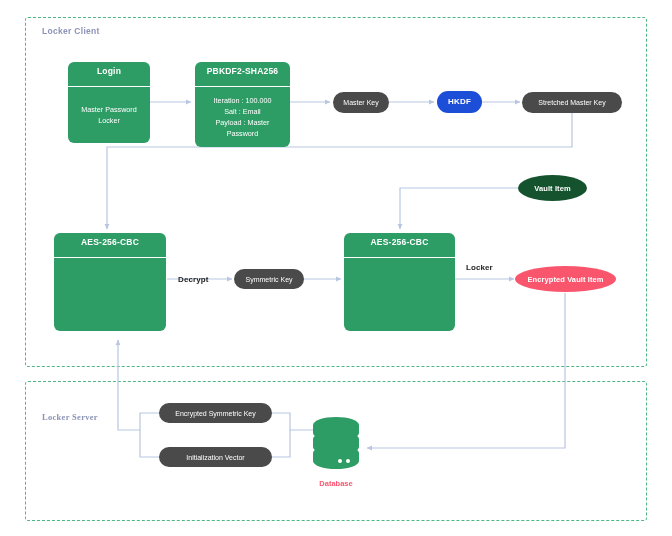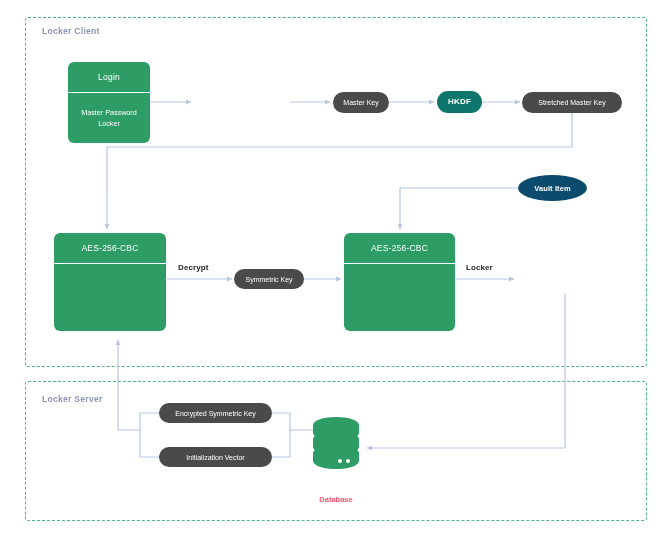--- a/index.html
+++ b/index.html
@@ -53,23 +53,23 @@
     border-radius: 6px;
     color: #ffffff;
     display: flex;
     flex-direction: column;
     overflow: hidden;
   }
   .proc .proc-head {
     flex: 0 0 auto;
     text-align: center;
     font-size: 8.5px;
-    font-weight: normal;
+    font-weight: bold;
     letter-spacing: .2px;
-    padding: 11px 4px 10px;
+    padding: 5px 4px 10px;
     border-bottom: 1.5px solid #ffffff;
     line-height: 1.1;
   }
   .proc .proc-body {
     flex: 1 1 auto;
     display: flex;
     flex-direction: column;
     align-items: center;
     justify-content: center;
     text-align: center;
@@ -90,21 +90,21 @@
     text-align: center;
     white-space: nowrap;
     line-height: 1;
   }
   .pill.dark {
     background: #4a4a4a;
     color: #ffffff;
     font-size: 7px;
   }
   .pill.green {
-    background: #0f766e;
+    background: #1d4ed8;
     color: #ffffff;
     font-size: 8px;
     font-weight: bold;
     letter-spacing: .2px;
   }
 
   
   .ellipse {
     position: absolute;
     box-sizing: border-box;
@@ -112,21 +112,21 @@
     align-items: center;
     justify-content: center;
     border-radius: 50%;
     text-align: center;
     white-space: nowrap;
     font-size: 7.5px;
     font-weight: bold;
     color: #ffffff;
     letter-spacing: .1px;
   }
-  .ellipse.navy { background: #0c4a6e; text-align: right; }
+  .ellipse.navy { background: #14532d; text-align: right; }
   .ellipse.pink { background: #f9566e; }
 
   
   .edge-label {
     position: absolute;
     font-size: 8px;
     font-weight: bold;
     color: #1d1d1d;
     white-space: nowrap;
     letter-spacing: .1px;
@@ -136,33 +136,32 @@
   .db {
     position: absolute;
   }
   .db-label {
     position: absolute;
     font-size: 7.5px;
     font-weight: bold;
     color: #f9566e;
     white-space: nowrap;
     text-align: center;
-    margin-top: 16px;
   }
 </style>
 </head>
 <body>
 
 <div id="canvas">
 
   <div class="group-box" style="left:25px; top:17px; width:622px; height:350px;"></div>
   <div class="group-box" style="left:25px; top:381px; width:622px; height:140px;"></div>
 
   <div class="group-label" style="left:42px; top:26px;">Locker Client</div>
-  <div class="group-label" style="left:42px; top:394px;">Locker Server</div>
+  <div class="group-label" style="left:42px; top:412px;font-family:Liberation Serif, serif;">Locker Server</div>
 
   <svg class="wires" viewBox="0 0 672 536">
     <defs>
       <marker id="ah" markerWidth="7" markerHeight="7" refX="5.4" refY="3" orient="auto" markerUnits="userSpaceOnUse">
         <path d="M0,0.4 L5.6,3 L0,5.6 Z" fill="#b8c6e2"></path>
       </marker>
     </defs>
     <g fill="none" stroke="#b8c6e2" stroke-width="1.2">
 
       <path d="M150,102 L191,102" marker-end="url(#ah)"></path>
@@ -193,43 +192,51 @@
       <path d="M290,430 L290,457 L272,457"></path>
     </g>
   </svg>
 
   <div class="proc" style="left:68px; top:62px; width:82px; height:81px;">
     <div class="proc-head">Login</div>
     <div class="proc-body">Master Password
 Locker</div>
   </div>
 
+  <div class="proc" style="left:195px; top:62px; width:95px; height:85px;">
+    <div class="proc-head">PBKDF2-SHA256</div>
+    <div class="proc-body">Iteration : 100.000
+Salt : Email
+Payload : Master
+Password</div>
+  </div>
 
   <div class="pill dark" style="left:333px; top:92px; width:56px; height:21px;">Master Key</div>
 
   <div class="pill green" style="left:437px; top:91px; width:45px; height:22px;">HKDF</div>
 
   <div class="pill dark" style="left:522px; top:92px; width:100px; height:21px;">Stretched Master Key</div>
 
   <div class="ellipse navy" style="left:518px; top:175px; width:69px; height:26px;">Vault Item</div>
 
   <div class="proc" style="left:54px; top:233px; width:112px; height:98px;">
     <div class="proc-head">AES-256-CBC</div>
   </div>
 
-  <div class="edge-label" style="left:178px; top:263px;">Decrypt</div>
+  <div class="edge-label" style="left:178px; top:275px;">Decrypt</div>
 
   <div class="pill dark" style="left:234px; top:269px; width:70px; height:20px;">Symmetric Key</div>
 
   <div class="proc" style="left:344px; top:233px; width:111px; height:98px;">
     <div class="proc-head">AES-256-CBC</div>
   </div>
 
   <div class="edge-label" style="left:466px; top:263px;">Locker</div>
 
+  <div class="ellipse pink" style="left:515px; top:266px; width:101px; height:26px;">Encrypted Vault Item</div>
 
   <div class="pill dark" style="left:159px; top:403px; width:113px; height:20px;">Encrypted Symmetric Key</div>
 
   <div class="pill dark" style="left:159px; top:447px; width:113px; height:20px;">Initialization Vector</div>
 
   <div class="db" style="left:313px; top:417px;">
     <svg width="46" height="60" viewBox="0 0 46 60">
       <g fill="#2e9c65">
 
         <path d="M0,8 a23,8 0 0,1 46,0 l0,8 a23,8 0 0,1 -46,0 Z"></path>

